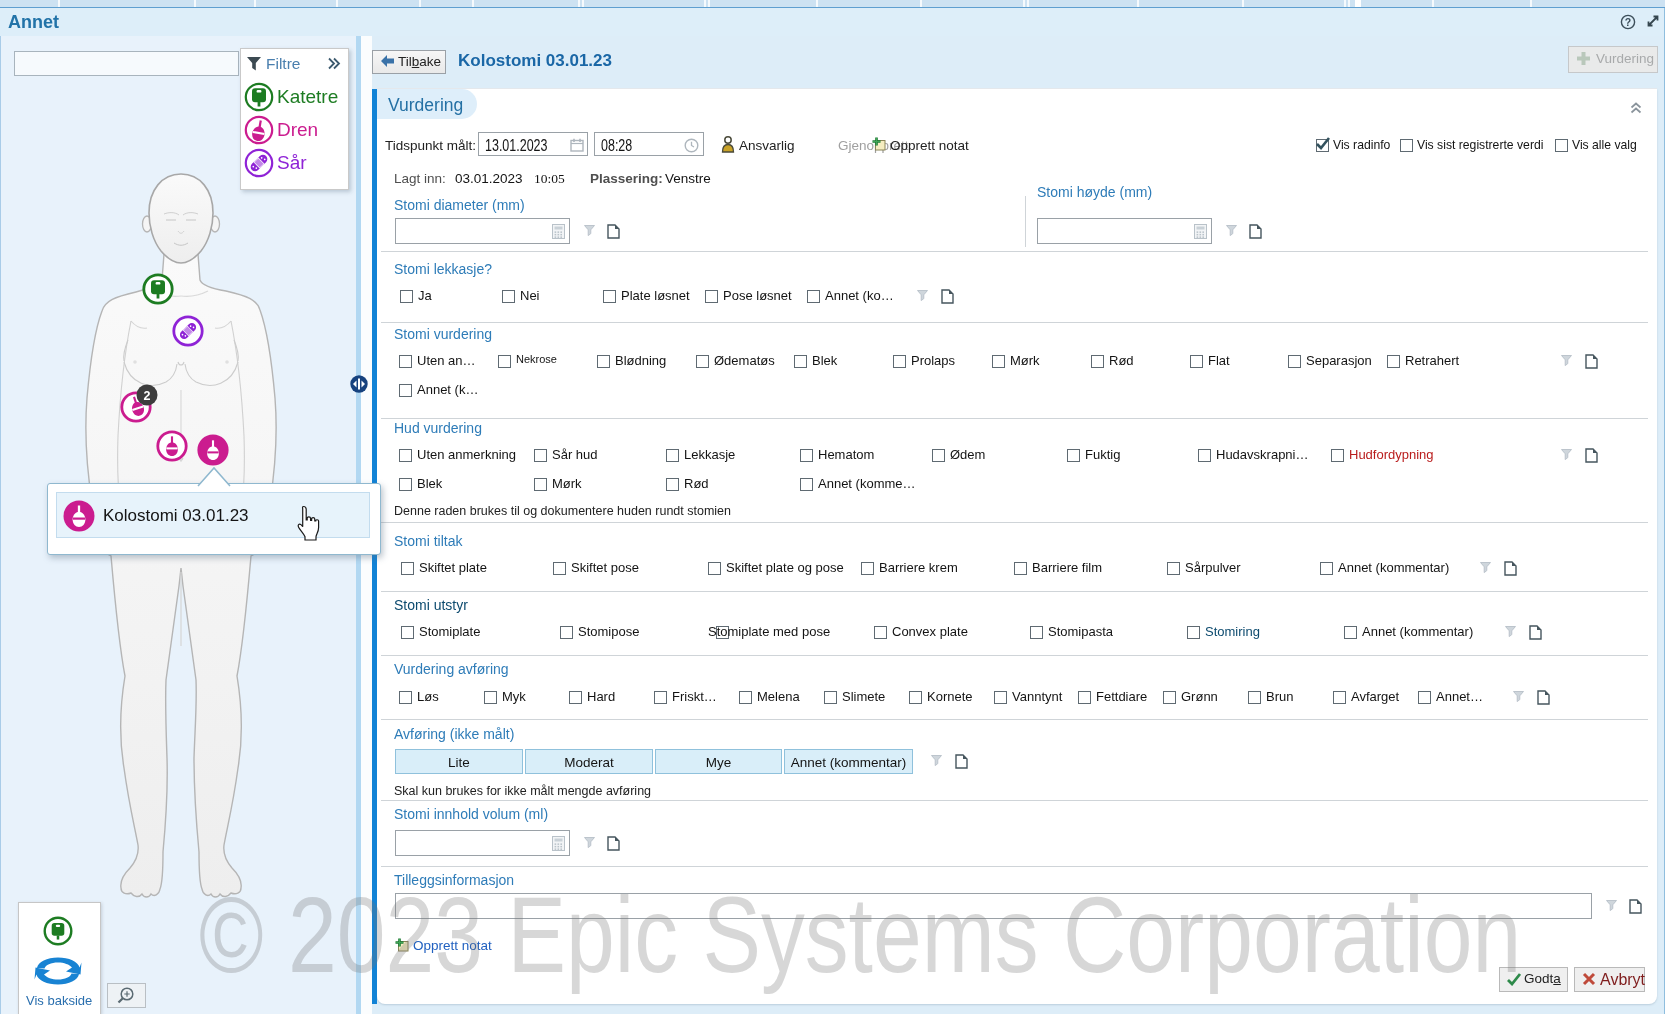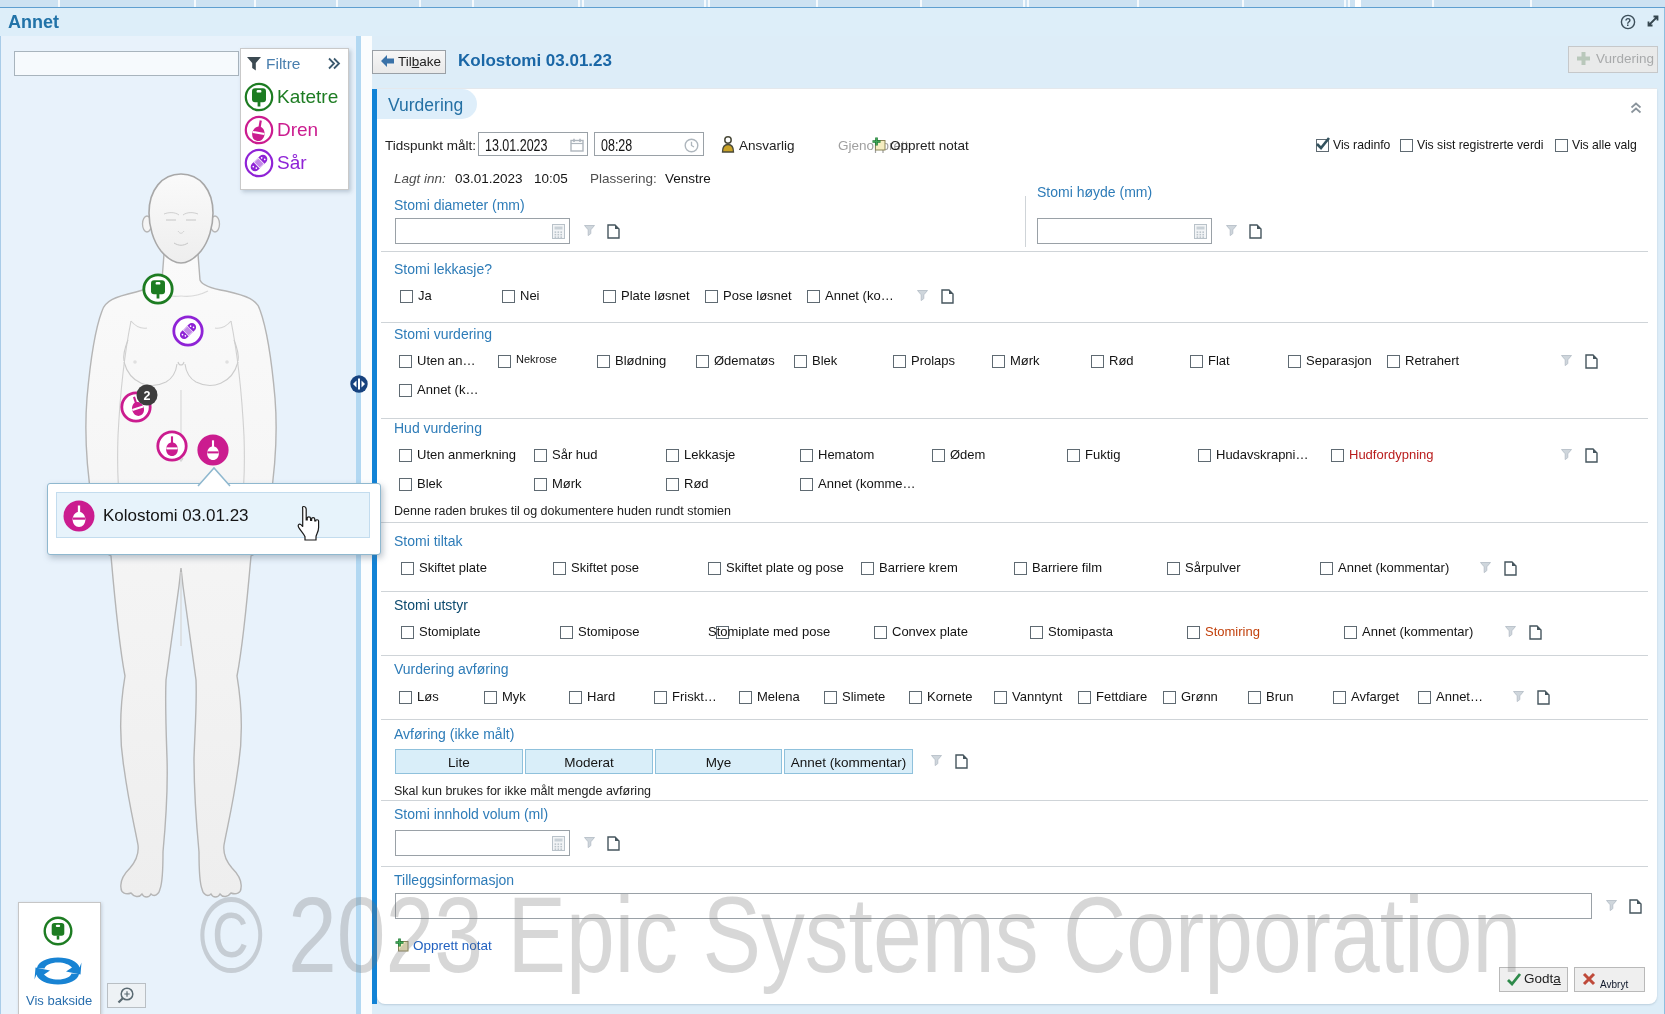--- a/index.html
+++ b/index.html
@@ -172,24 +172,24 @@
 <div style="position:absolute;left:890px;top:138px;font-size:13.5px;color:#222;font-weight:normal;white-space:nowrap;">Opprett notat</div>
 <span style="position:absolute;left:1316px;top:139px;width:11px;height:11px;border:1px solid #5f6a72;background:#fff"></span>
 <svg style="position:absolute;left:1315px;top:136px" width="16" height="16">
     <path d="M2 8 L6 12 L14 2" fill="none" stroke="#33525e" stroke-width="2.6"></path>
   </svg>
 <span style="position:absolute;left:1333px;top:138px;font-size:12.2px;color:#141414;white-space:nowrap">Vis radinfo</span>
 <span style="position:absolute;left:1400px;top:139px;width:11px;height:11px;border:1px solid #5f6a72;background:#fff"></span>
 <span style="position:absolute;left:1417px;top:138px;font-size:12.2px;color:#141414;white-space:nowrap">Vis sist registrerte verdi</span>
 <span style="position:absolute;left:1555px;top:139px;width:11px;height:11px;border:1px solid #5f6a72;background:#fff"></span>
 <span style="position:absolute;left:1572px;top:138px;font-size:12.2px;color:#141414;white-space:nowrap">Vis alle valg</span>
-<div style="position:absolute;left:394px;top:171px;font-size:13.5px;color:#4f4f4f;font-weight:normal;white-space:nowrap;font-style:italic;">Lagt inn:</div>
+<div style="position:absolute;left:394px;top:171px;font-size:13.5px;color:#4f4f4f;font-weight:normal;white-space:nowrap;">Lagt inn:</div>
 <div style="position:absolute;left:455px;top:171px;font-size:13.5px;color:#141414;font-weight:normal;white-space:nowrap;">03.01.2023</div>
-<div style="position:absolute;left:534px;top:171px;font-size:13.5px;color:#141414;font-weight:normal;white-space:nowrap;">10:05</div>
-<div style="position:absolute;left:590px;top:171px;font-size:13.5px;color:#4f4f4f;font-weight:normal;white-space:nowrap;text-align:right;">Plassering:</div>
+<div style="position:absolute;left:534px;top:171px;font-size:13.5px;color:#141414;font-weight:normal;white-space:nowrap;font-family:Liberation Serif, serif;">10:05</div>
+<div style="position:absolute;left:590px;top:171px;font-size:13.5px;color:#4f4f4f;font-weight:bold;white-space:nowrap;text-align:right;">Plassering:</div>
 <div style="position:absolute;left:665px;top:171px;font-size:13.5px;color:#141414;font-weight:normal;white-space:nowrap;">Venstre</div>
 <div style="position:absolute;left:394px;top:197px;font-size:14px;color:#2e7cb8;white-space:nowrap">Stomi diameter (mm)</div>
 <div style="position:absolute;left:395px;top:218px;width:175px;height:26px;border:1px solid #9aa1a7;background:#fff;box-sizing:border-box"></div>
 <svg style="position:absolute;left:552px;top:224px" width="13" height="15">
     <rect x="0.5" y="0.5" width="12" height="14" fill="#f2f4f6" stroke="#b9c2c9"></rect>
     <rect x="2.5" y="2.5" width="8" height="3" fill="#c9d1d7"></rect>
     <rect x="2.6" y="7.4" width="1.6" height="1.5" fill="#b9c2c9"></rect>
     <rect x="5.5" y="7.4" width="1.6" height="1.5" fill="#b9c2c9"></rect>
     <rect x="8.4" y="7.4" width="1.6" height="1.5" fill="#b9c2c9"></rect>
     <rect x="2.6" y="9.9" width="1.6" height="1.5" fill="#b9c2c9"></rect>
@@ -344,21 +344,21 @@
 <span style="position:absolute;left:419px;top:624px;font-size:13px;color:#141414;white-space:nowrap">Stomiplate</span>
 <span style="position:absolute;left:560px;top:626px;width:11px;height:11px;border:1px solid #5f6a72;background:#fff"></span>
 <span style="position:absolute;left:578px;top:624px;font-size:13px;color:#141414;white-space:nowrap">Stomipose</span>
 <span style="position:absolute;left:716px;top:626px;width:11px;height:11px;border:1px solid #5f6a72;background:#fff"></span>
 <span style="position:absolute;left:708px;top:624px;font-size:13px;color:#141414;white-space:nowrap">Stomiplate med pose</span>
 <span style="position:absolute;left:874px;top:626px;width:11px;height:11px;border:1px solid #5f6a72;background:#fff"></span>
 <span style="position:absolute;left:892px;top:624px;font-size:13px;color:#141414;white-space:nowrap">Convex plate</span>
 <span style="position:absolute;left:1030px;top:626px;width:11px;height:11px;border:1px solid #5f6a72;background:#fff"></span>
 <span style="position:absolute;left:1048px;top:624px;font-size:13px;color:#141414;white-space:nowrap">Stomipasta</span>
 <span style="position:absolute;left:1187px;top:626px;width:11px;height:11px;border:1px solid #5f6a72;background:#fff"></span>
-<span style="position:absolute;left:1205px;top:624px;font-size:13px;color:#c2410c;white-space:nowrap">Stomiring</span>
+<span style="position:absolute;left:1205px;top:624px;font-size:13px;color:#0c4a6e;white-space:nowrap">Stomiring</span>
 <span style="position:absolute;left:1344px;top:626px;width:11px;height:11px;border:1px solid #5f6a72;background:#fff"></span>
 <span style="position:absolute;left:1362px;top:624px;font-size:13px;color:#141414;white-space:nowrap">Annet (kommentar)</span>
 <svg style="position:absolute;left:1505px;top:626px" width="12" height="12">
     <path d="M0.5 0.5 H10.5 L6.8 4.8 V8.6 L4.2 10.6 V4.8 Z" fill="#cfd6dc" stroke="#b7c0c8" stroke-width="0.9"></path>
   </svg>
 <svg style="position:absolute;left:1529px;top:625px" width="13" height="15">
     <path d="M1 1 H8 L12 5 V14 H1 Z" fill="#ffffff" stroke="#46565e" stroke-width="1.4"></path>
     <path d="M8 1 L8 5 L12 5 Z" fill="#46565e"></path>
   </svg>
 <div style="position:absolute;left:381px;top:655px;width:1267px;height:1px;background:#cfd4d8"></div>
@@ -451,21 +451,21 @@
 <div style="position:absolute;left:413px;top:938px;font-size:13.5px;color:#2161c0;font-weight:normal;white-space:nowrap;">Opprett notat</div>
 <div style="position:absolute;left:1499px;top:967px;width:69px;height:25px;background:#efefef;border:1px solid #b9b9b9;box-sizing:border-box"></div>
 <svg style="position:absolute;left:1506px;top:972px" width="16" height="14">
     <path d="M2 8 L6 12 L14 2" fill="none" stroke="#2e8a4a" stroke-width="2.8"></path>
   </svg>
 <div style="position:absolute;left:1524px;top:971px;font-size:13.5px;color:#222;font-weight:normal;white-space:nowrap;">Godt<span style="text-decoration:underline">a</span></div>
 <div style="position:absolute;left:1574px;top:967px;width:71px;height:25px;background:#efefef;border:1px solid #b9b9b9;box-sizing:border-box"></div>
 <svg style="position:absolute;left:1582px;top:972px" width="14" height="14">
     <path d="M2 2 L12 12 M12 2 L2 12" fill="none" stroke="#bf4a3a" stroke-width="3"></path>
   </svg>
-<div style="position:absolute;left:1600px;top:971px;font-size:10px;color:#0f172a;font-weight:normal;white-space:nowrap;margin-top:8px;">Avbryt</div>
+<div style="position:absolute;left:1600px;top:971px;font-size:16px;color:#7f1d1d;font-weight:normal;white-space:nowrap;">Avbryt</div>
 <div style="position:absolute;left:199px;top:872px;font-size:108px;color:rgba(115,115,115,0.285);white-space:nowrap;z-index:50;pointer-events:none;transform:scaleX(0.812);transform-origin:left top">© 2023 Epic Systems Corporation</div>
 <div style="position:absolute;left:240px;top:48px;width:107px;height:140px;background:#fff;border:1px solid #c9c9c9;box-shadow:2px 2px 4px rgba(100,120,140,0.35);z-index:20"></div>
 <svg style="position:absolute;left:246px;top:56px" width="16" height="16" class="z21">
     <path d="M1 1 H15 L9.8 7 V14.5 L6.2 12 V7 Z" fill="#3c4a52"></path>
   </svg>
 <div style="position:absolute;left:266px;top:55px;font-size:15.5px;color:#4a7fae;font-weight:normal;white-space:nowrap;z-index:21">Filtre</div>
 <svg style="position:absolute;left:327px;top:57px" width="14" height="13" class="z21">
     <path d="M2 1.5 L7 6.5 L2 11.5 M7 1.5 L12 6.5 L7 11.5" fill="none" stroke="#3c5a6e" stroke-width="1.8"></path>
   </svg>
 <svg style="position:absolute;left:244px;top:82px" width="30" height="30" class="z21">

